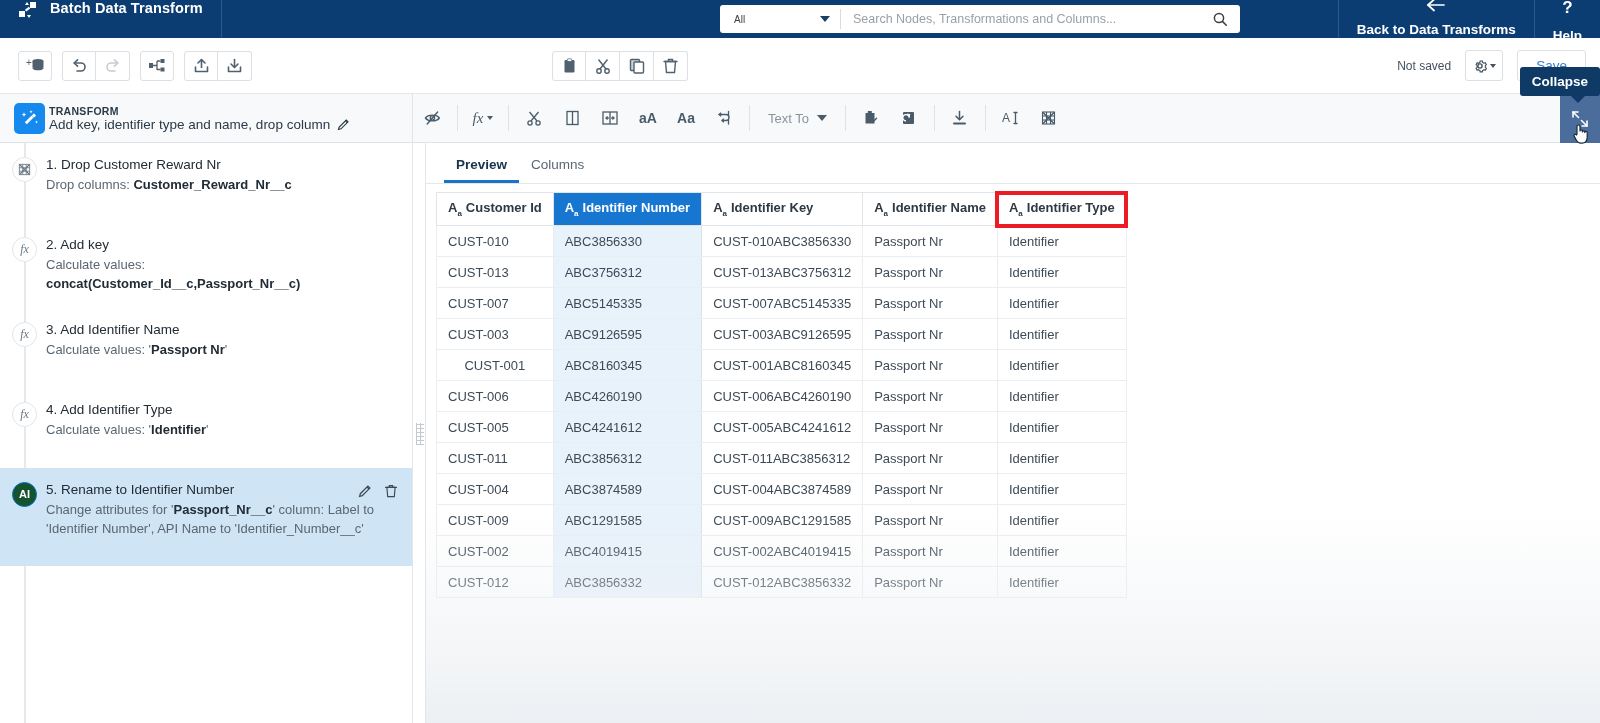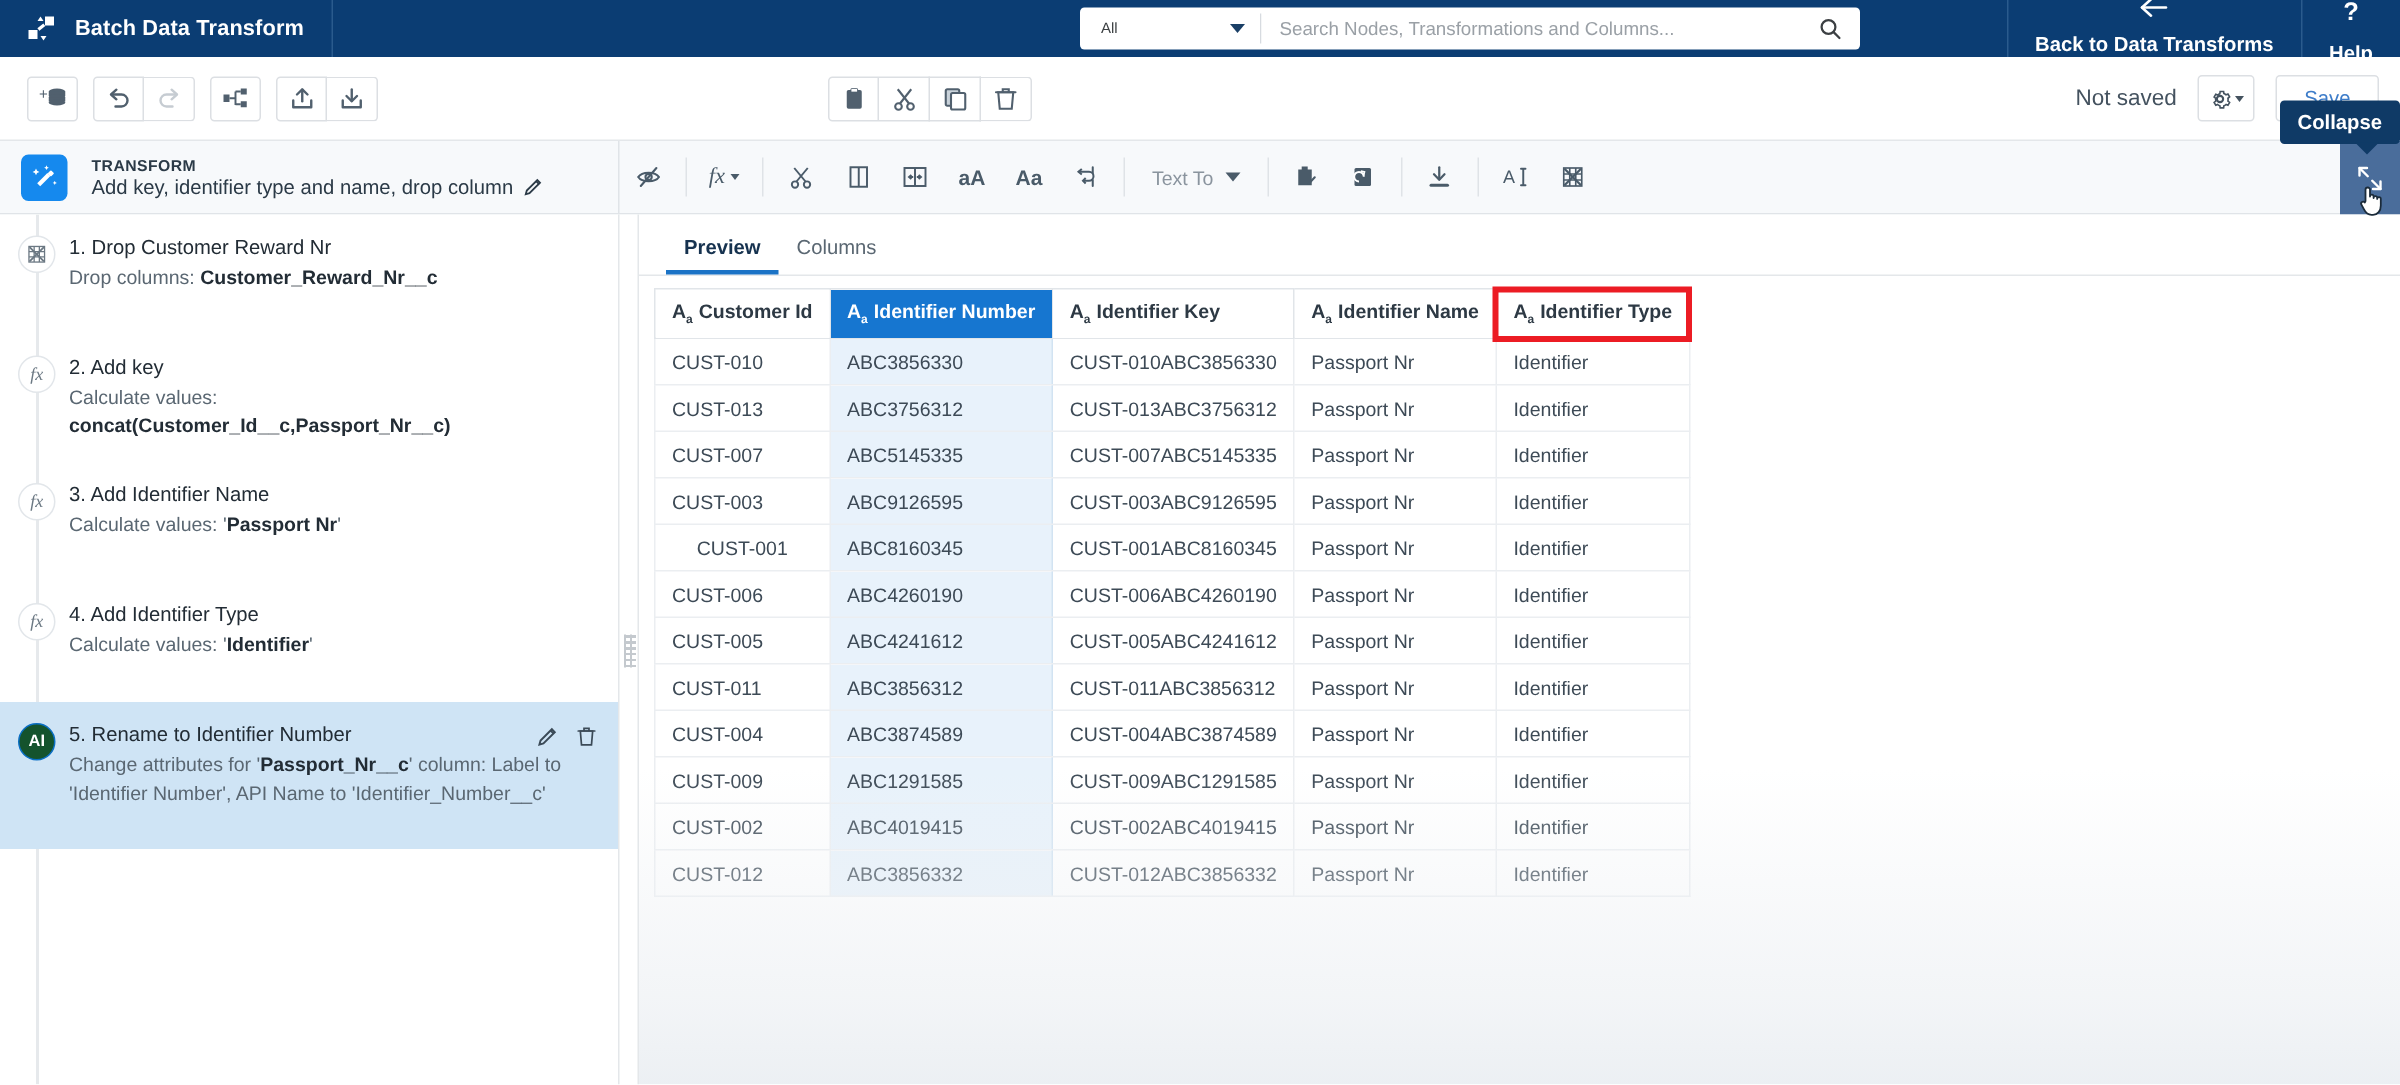--- a/index.html
+++ b/index.html
@@ -7,21 +7,21 @@
     width: 1600px; height: 723px;
     font-family: "Liberation Sans", sans-serif;
     background: #ffffff;
     overflow: hidden;
   }
   
   .topnav {
     height: 38px; background: #0b3d73; display: flex; align-items: center;
     position: relative; color: #fff;
   }
-  .brand { display: flex; align-items: center; gap: 12px; padding: 0 18px; height: 38px; }
+  .brand { display: flex; gap: 12px; padding: 0 18px; height: 38px; }
   .brand-logo { width: 20px; height: 20px; position: relative; flex: none; }
   .brand-title { font-size: 14.5px; font-weight: 600; letter-spacing: .1px; white-space: nowrap; }
   .nav-div { width: 1px; height: 38px; background: #2a5b8d; }
   .search-wrap {
     position: absolute; left: 720px; top: 5px; width: 520px; height: 28px;
     background: #fff; border-radius: 3px; display: flex; align-items: center;
   }
   .search-scope {
     width: 120px; height: 28px; display: flex; align-items: center;
     justify-content: space-between; padding: 0 10px 0 14px;
@@ -55,37 +55,37 @@
   .tgroup .tbtn + .tbtn { border-left: none; }
   .tgroup.sep { margin-left: 10px; }
   .tgroup .tbtn:first-child { border-radius: 3px 0 0 3px; }
   .tgroup .tbtn:last-child { border-radius: 0 3px 3px 0; }
   .tgroup .tbtn:only-child { border-radius: 3px; }
   .tbtn.disabled { color: #c6ccd2; cursor: default; }
   .toolbar-center { position: absolute; left: 552px; display: flex; }
   .toolbar-right {
     position: absolute; right: 14px; display: flex; align-items: center; gap: 14px;
   }
-  .notsaved { font-size: 15px; color: #44525f; }
+  .notsaved { font-size: 12px; color: #44525f; }
   .gear-btn {
     width: 38px; height: 31px; border: 1px solid #dcdfe3; border-radius: 3px;
     background: #fff; display: flex; align-items: center; justify-content: center;
     gap: 2px; cursor: pointer; color: #44525f;
   }
   .save-btn {
     height: 31px; border: 1px solid #dcdfe3; border-radius: 3px; background: #fff;
     padding: 0 18px; display: flex; align-items: center; font-size: 13.5px;
     color: #3d7cc9; cursor: pointer;
   }
   
   .xform-bar {
     height: 49px; background: #f7f9fb; border-bottom: 1px solid #e0e4e8;
     display: flex; align-items: center; position: relative;
   }
-  .xform-left { display: flex; align-items: center; gap: 16px; padding-left: 14px; width: 412px; }
+  .xform-left { display: flex; align-items: center; gap: 4px; padding-left: 14px; width: 412px; }
   .xform-icon {
     width: 31px; height: 31px; border-radius: 5px; background: #1589ee;
     display: flex; align-items: center; justify-content: center; flex: none;
   }
   .xform-kicker { font-size: 10.5px; font-weight: 700; color: #2b3a47; letter-spacing: .3px; }
   .xform-name { font-size: 13.5px; color: #2b3a47; display: flex; align-items: center; gap: 7px; }
   .xform-sep { width: 1px; height: 49px; background: #e0e4e8; }
   .xtools { display: flex; align-items: center; height: 49px; }
   .xbtn {
     min-width: 38px; height: 49px; display: flex; align-items: center;

